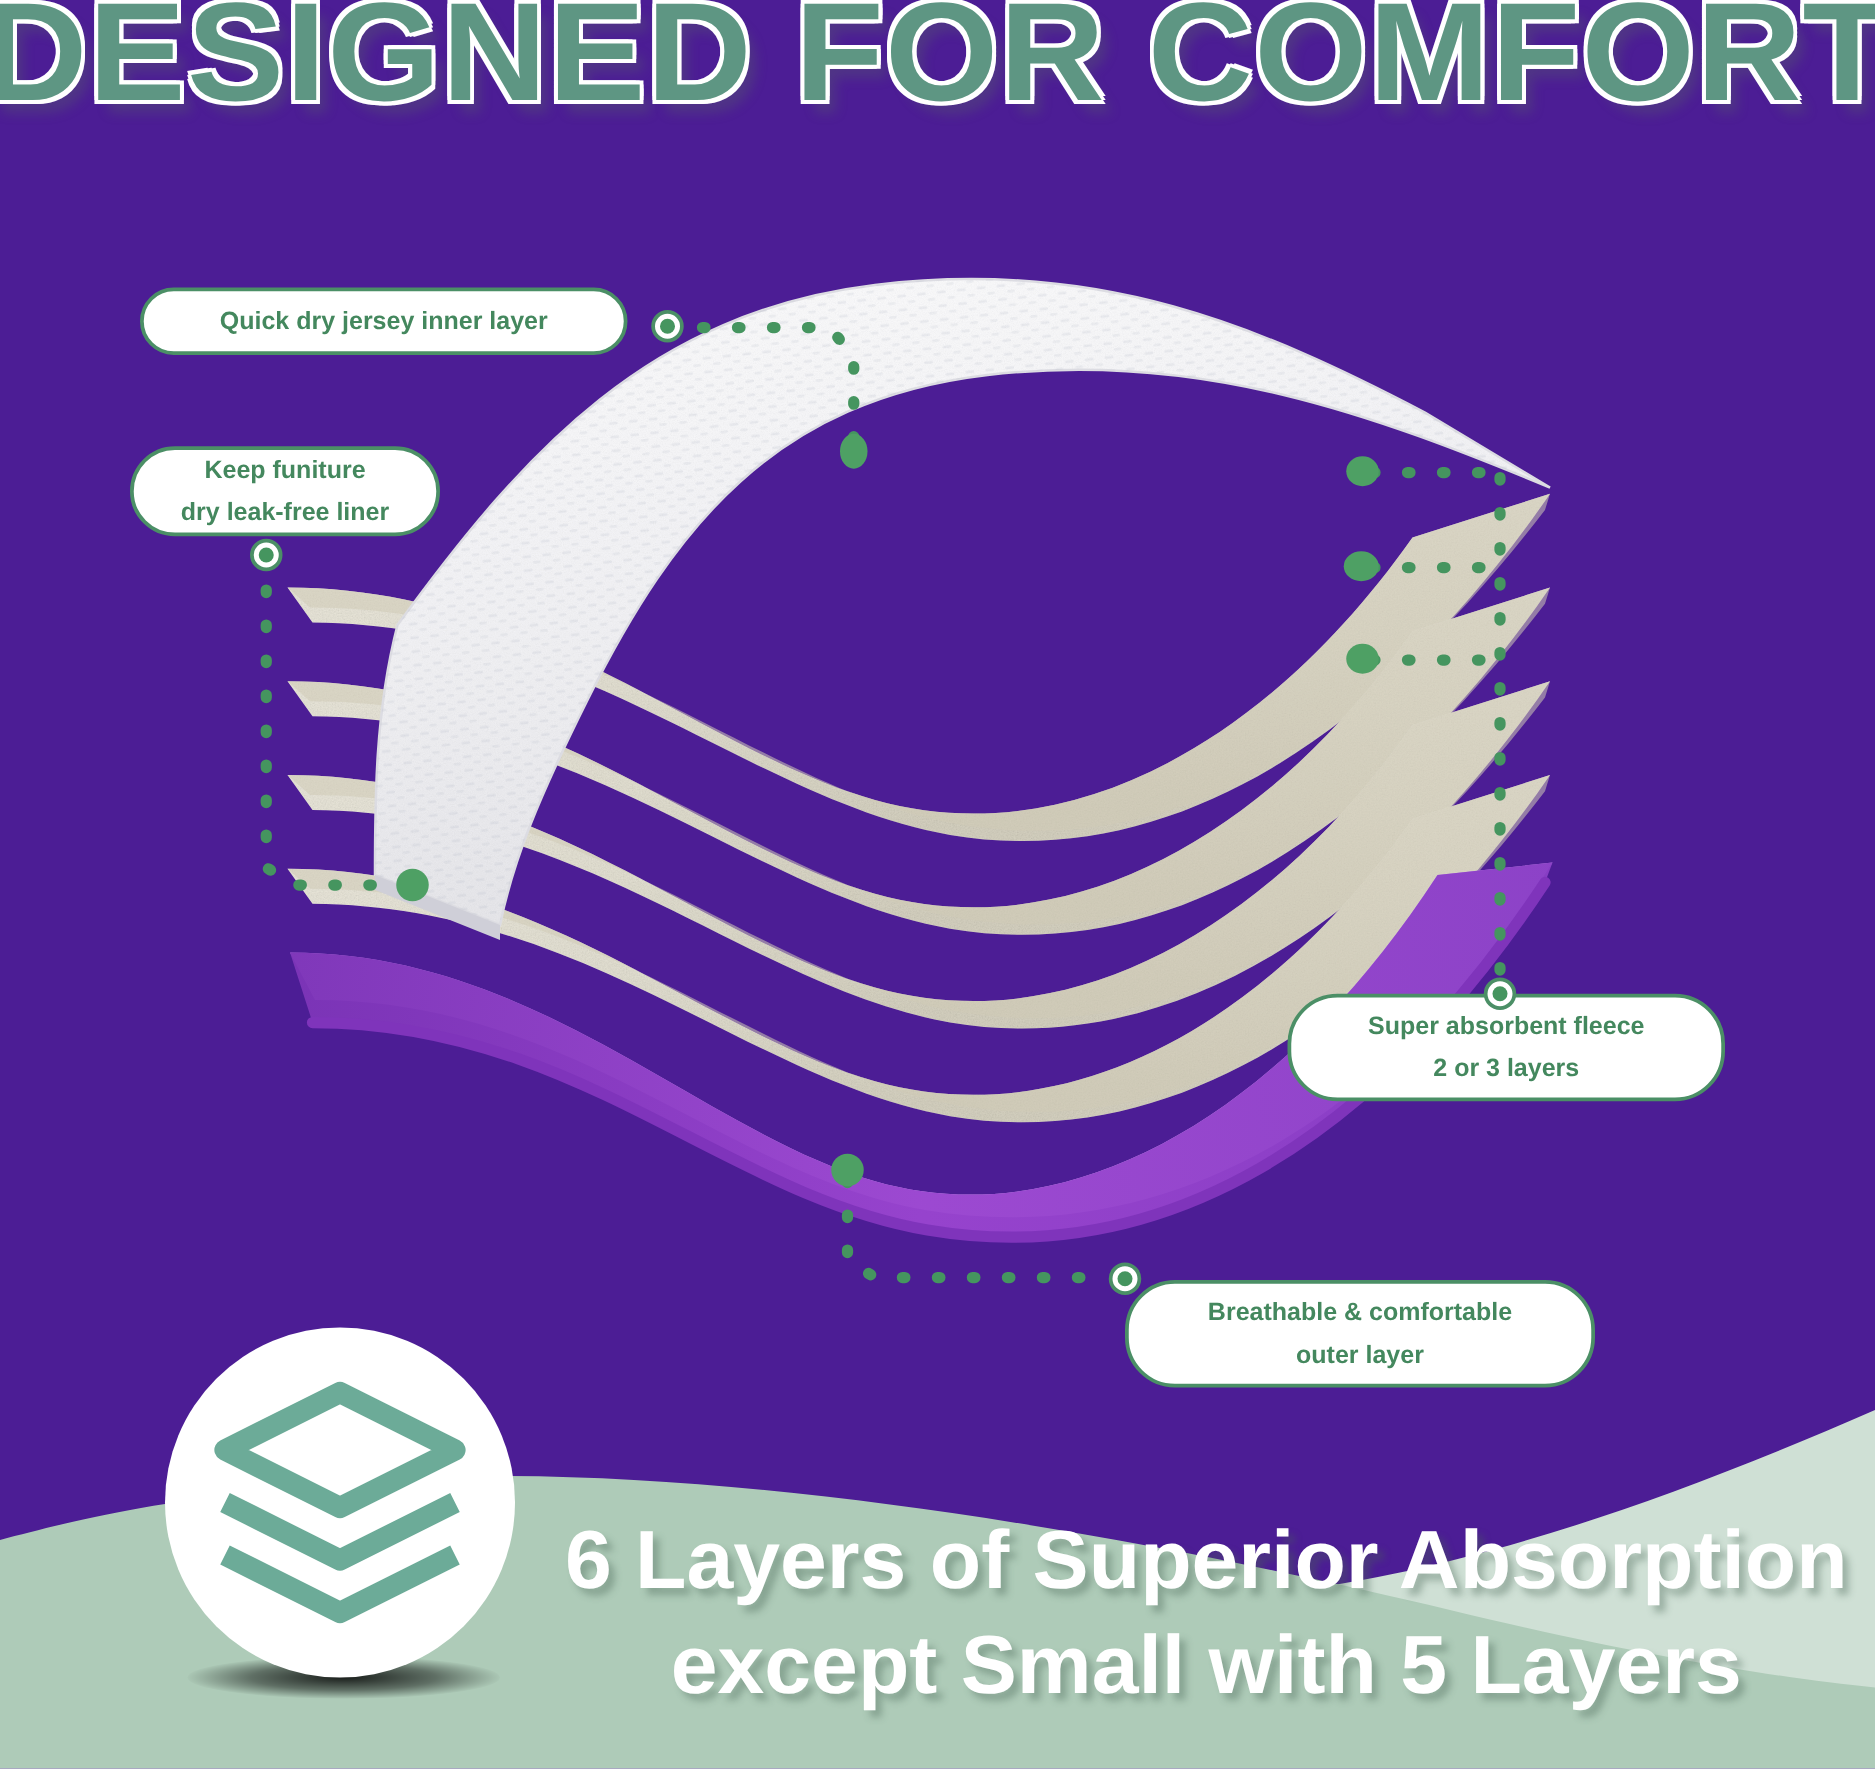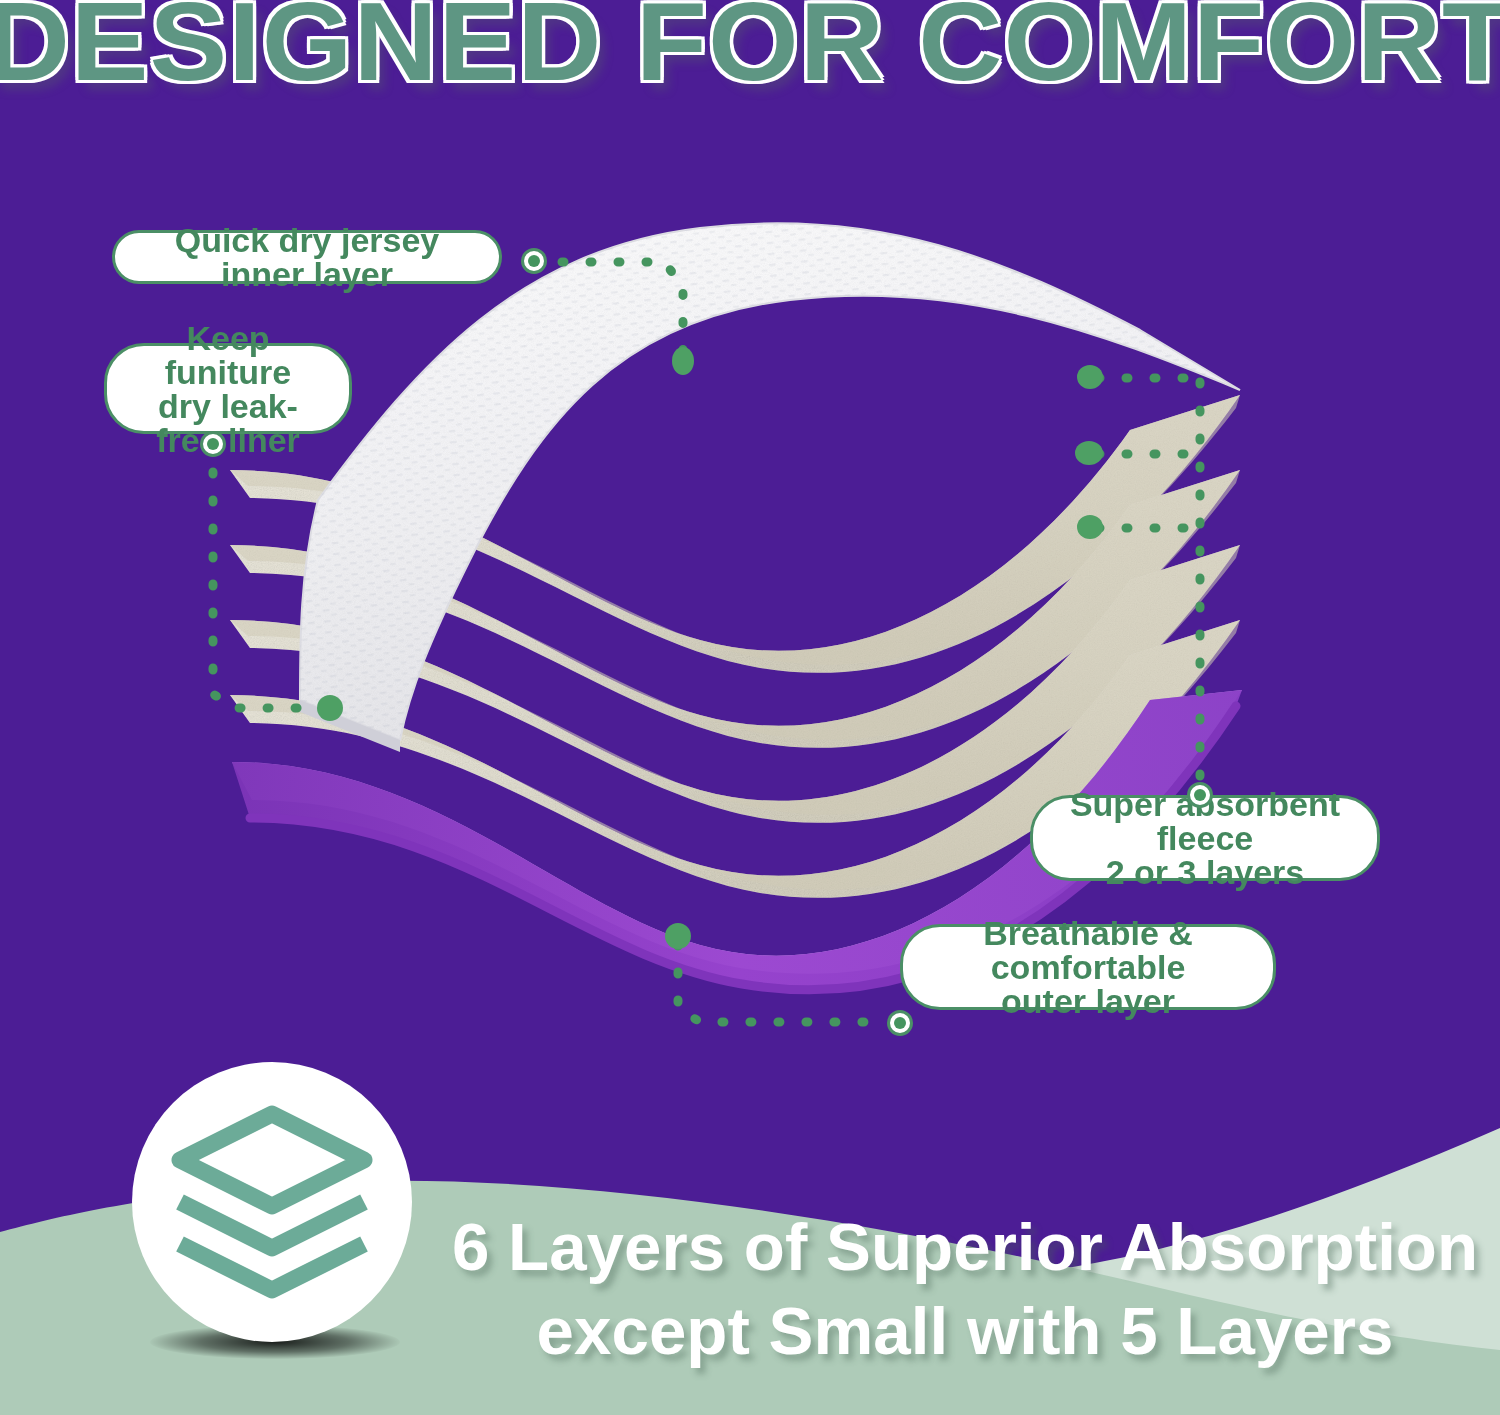--- a/index.html
+++ b/index.html
@@ -54,21 +54,21 @@
 
   
   .callout {
     position: absolute;
     box-sizing: border-box;
     background: #ffffff;
     border: 3px solid #4b8f66;
     border-radius: 40px;
     color: #44885e;
     font-weight: bold;
-    font-size: 34px;
+    font-size: 20px;
     line-height: 34px;
     text-align: center;
     padding: 10px 22px;
     white-space: pre-line;
     display: flex;
     align-items: center;
     justify-content: center;
   }
 
   .node {
@@ -288,29 +288,29 @@
       <ellipse cx="1090" cy="377" rx="13" ry="12"></ellipse>
       <ellipse cx="1089" cy="453" rx="14" ry="12"></ellipse>
       <ellipse cx="1090" cy="527" rx="13" ry="12"></ellipse>
       <circle cx="678" cy="936" r="13"></circle>
     </g>
   </svg>
 
   <div class="callout" style="left:112px; top:230px; width:390px; height:54px;">Quick dry jersey inner layer</div>
   <div class="node" style="left:521px; top:248px;"></div>
 
-  <div class="callout" style="left:104px; top:343px; width:248px; height:91px;">Keep funiture
+  <div class="callout" style="left:104px; top:357px; width:248px; height:72px;">Keep funiture
 dry leak-free liner</div>
   <div class="node" style="left:200px; top:431px;"></div>
 
   <div class="callout" style="left:1030px; top:795px; width:350px; height:86px;">Super absorbent fleece
 2 or 3 layers</div>
   <div class="node" style="left:1187px; top:782px;"></div>
 
-  <div class="callout" style="left:900px; top:924px; width:376px; height:86px;">Breathable &amp; comfortable
+  <div class="callout" style="left:900px; top:1024px; width:376px; height:86px;">Breathable &amp; comfortable
 outer layer</div>
   <div class="node" style="left:887px; top:1010px;"></div>
 
   <svg id="banner-wave" viewBox="0 0 1500 395" preserveAspectRatio="none">
 
     <path d="M0,232 C 260,188 520,214 760,250 C 980,282 1180,248 1500,108 L1500,395 L0,395 Z" fill="#cfe0d5"></path>
 
     <path d="M0,212 C 60,196 140,176 300,164 C 560,146 900,206 1160,268 C 1310,304 1420,322 1500,330 L1500,395 L0,395 Z" fill="#aecbb8"></path>
   </svg>
 

